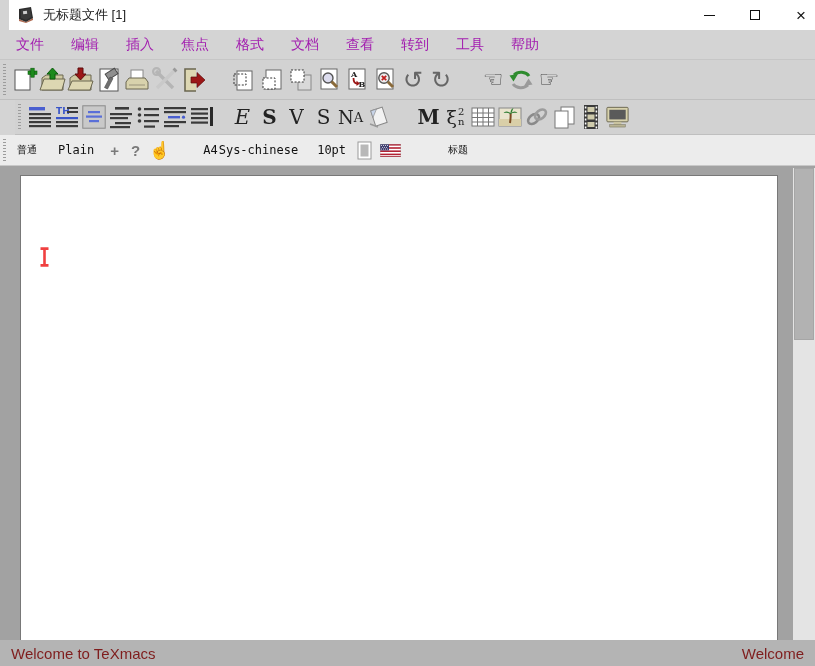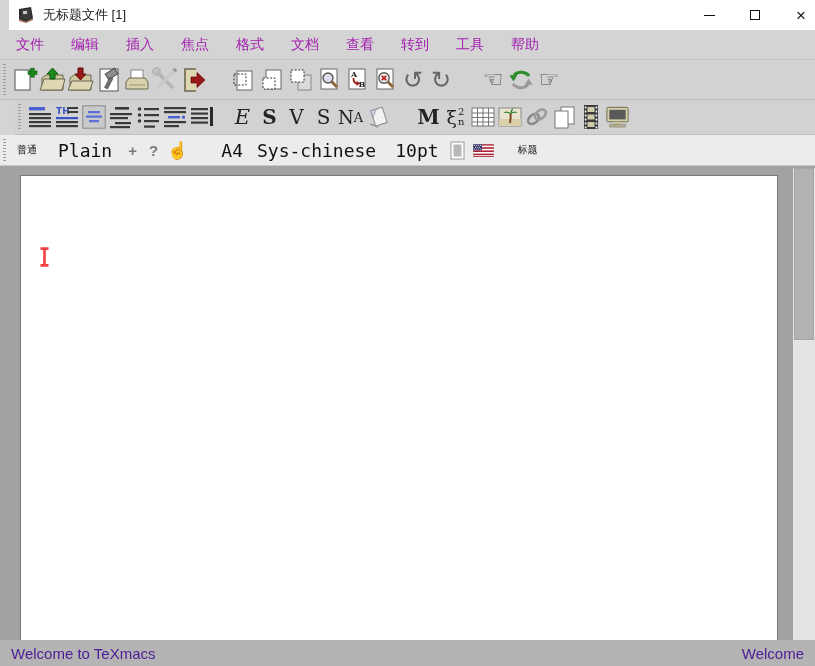--- a/index.html
+++ b/index.html
@@ -45,37 +45,37 @@
   .l-samp { font-size:20px; }
   .l-name-big { font-size:18px; }
   .l-name-small { font-size:13px; }
   .l-math { font-weight:bold; font-size:20px; }
   .xi-wrap { display:flex; align-items:center; font-family:"DejaVu Serif", serif; color:#222; }
   .xi-base { font-size:19px; }
   .xi-col { display:flex; flex-direction:column; font-size:10px; line-height:1; margin-left:1px; }
 
   
   .mode-cjk { font-size:10px; color:#111; }
-  .mode-mono { font-family:"DejaVu Sans Mono", monospace; font-size:18px; color:#111; }
+  .mode-mono { font-family:"DejaVu Sans Mono", monospace; font-size:12px; color:#111; }
   .mode-sym { font-size:15px; color:#7a7a7a; font-weight:bold; }
   .mode-hand { font-size:17px; color:#555; }
 
   
   .docarea { position:absolute; left:0; top:166px; width:815px; height:474px; background:#a2a2a2; }
   .page { position:absolute; left:20px; top:9px; width:758px; height:470px; background:#ffffff;
           border-left:1px solid #787878; border-top:1px solid #787878; border-right:1px solid #787878; }
   .caret { position:absolute; left:39px; top:81px; }
   .vscroll { position:absolute; right:0; top:2px; width:22px; height:472px; background:#e4e4e4; }
   .vthumb { position:absolute; left:1px; top:0; width:20px; height:172px; background:#b2b2b2;
             border:1px solid #a6a6a6; }
 
   
   .statusbar { position:absolute; left:0; top:640px; width:815px; height:26px; background:#b4b4b4;
                display:flex; align-items:center; justify-content:space-between; padding:0 11px;
-               font-size:15px; color:#4c1d95; }
+               font-size:15px; color:#7f1d1d; }
 
   svg { display:block; }
 </style>
 </head>
 <body>
 
 <div class="app">
 
   <div class="titlebar">
     <svg class="tm-logo" viewBox="0 0 18 18">
@@ -404,21 +404,21 @@
   </div>
 
   <div class="toolbar3">
     <div class="grip"></div>
     <span class="mode-cjk" style="margin-left:6px">普通</span>
     <span class="mode-mono" style="margin-left:21px">Plain</span>
     <span class="mode-sym" style="margin-left:16px">+</span>
     <span class="mode-sym" style="margin-left:12px">?</span>
     <span class="mode-hand" style="margin-left:9px">☝</span>
     <span class="mode-mono" style="margin-left:33px">A4</span>
-    <span class="mode-mono" style="margin-left:14px">Sys-chinese</span>
+    <span class="mode-mono" style="margin-left:1px">Sys-chinese</span>
     <span class="mode-mono" style="margin-left:19px">10pt</span>
     <span style="margin-left:11px; display:flex">
       <svg width="15" height="19" viewBox="0 0 15 19">
         <rect x="1" y="1" width="13" height="17" fill="#fff" stroke="#9a9a9a"></rect>
         <rect x="3.5" y="3.5" width="8" height="12" fill="#b8b8b8"></rect>
       </svg>
     </span>
     <span style="margin-left:8px; display:flex">
       <svg width="21" height="13" viewBox="0 0 21 13">
         <rect x="0" y="0" width="21" height="13" fill="#fff"></rect>
@@ -439,21 +439,21 @@
             <circle cx="4.5" cy="3.2" r="0.5"></circle>
             <circle cx="6.5" cy="3.2" r="0.5"></circle>
           <circle cx="1.5" cy="5" r="0.5"></circle>
             <circle cx="3.5" cy="5" r="0.5"></circle>
             <circle cx="5.5" cy="5" r="0.5"></circle>
             <circle cx="7.5" cy="5" r="0.5"></circle>
         </g>
         <rect x="0" y="0" width="21" height="13" fill="none" stroke="#aaa" stroke-width="0.6"></rect>
       </svg>
     </span>
-    <span class="mode-cjk" style="margin-left:24px">标题</span>
+    <span class="mode-cjk" style="margin-left:47px">标题</span>
   </div>
 
   <div class="docarea">
     <div class="page"></div>
     <svg class="caret" width="11" height="20" viewBox="0 0 11 20">
       <path d="M1.5 1.6 H9.5 M5.5 1.6 V18.4 M1.5 18.4 H9.5" stroke="#f04040" stroke-width="2.6" fill="none"></path>
     </svg>
     <div class="vscroll">
       <div class="vthumb"></div>
     </div>

